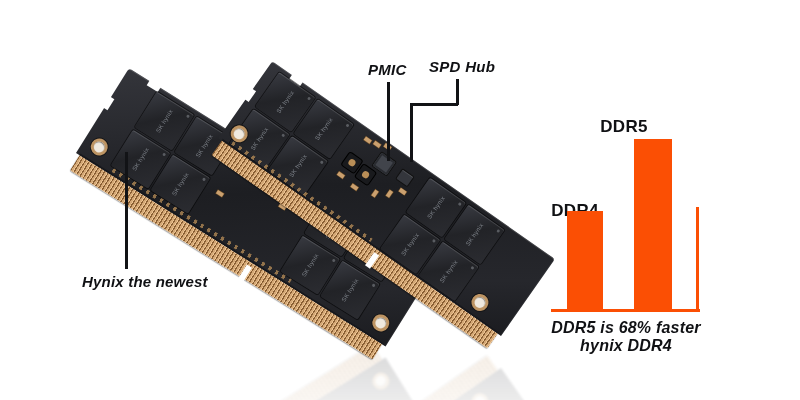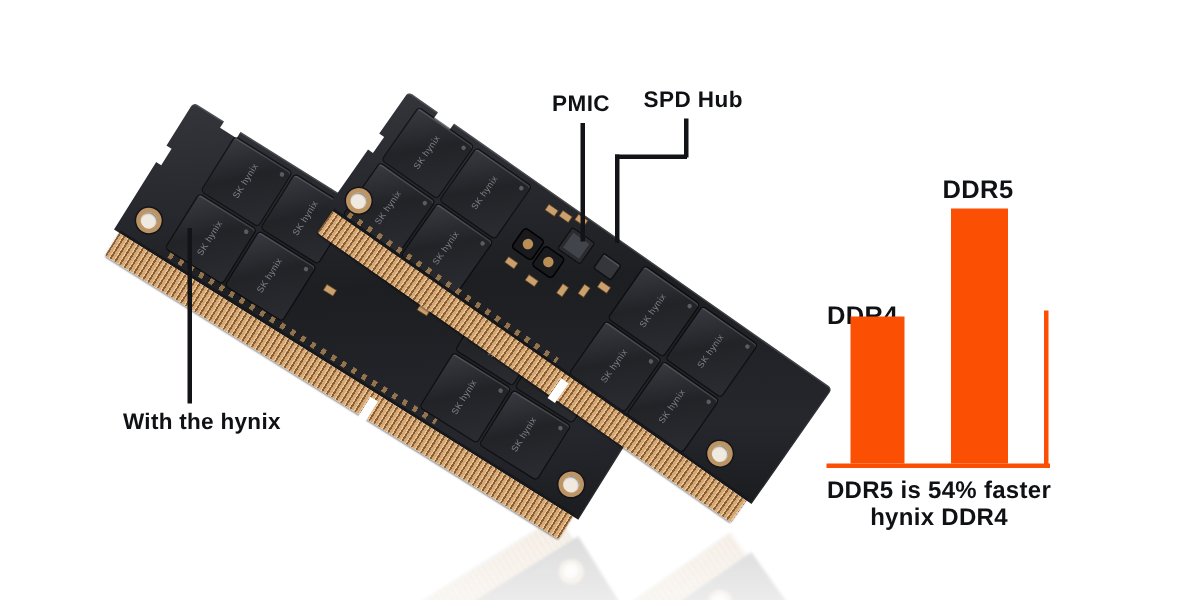--- a/index.html
+++ b/index.html
@@ -61,41 +61,41 @@
   .c7{left:58px;top:36px;width:4px;height:7px;} .c8{left:66px;top:28px;}
   
   .reflection{
     position:absolute;inset:0;z-index:0;opacity:.16;filter:blur(1.2px);
     transform:scaleY(-1);transform-origin:50% 352px;
     -webkit-mask-image:linear-gradient(to bottom,transparent 62%,rgba(0,0,0,1) 88%);
     mask-image:linear-gradient(to bottom,transparent 62%,rgba(0,0,0,1) 88%);
     pointer-events:none;
   }
   
-  .annot{position:absolute;z-index:5;font-weight:700;}
+  .annot{position:absolute;z-index:5;font-weight:700;font-style:italic;}
   .annot-line{position:absolute;background:#121316;z-index:4;}
   .lbl{font-size:15px;letter-spacing:.3px;white-space:nowrap;}
   .pmic-lbl{left:368px;top:61px;}
   .spd-lbl{left:429px;top:58px;}
   .pmic-line{left:387px;top:82px;width:2.5px;height:79px;}
   .spd-line-v1{left:456px;top:79px;width:2.5px;height:26px;}
   .spd-line-h{left:410px;top:103px;width:48px;height:2.5px;}
   .spd-line-v2{left:410px;top:103px;width:2.5px;height:59px;}
   .note-line{left:125px;top:152px;width:2.5px;height:117px;}
   .note-text{left:82px;top:270px;font-size:15px;line-height:23px;letter-spacing:.2px;white-space:nowrap;}
   
   .chart-el{position:absolute;z-index:5;}
   .bar{position:absolute;}
   .bar-ddr4{left:567px;top:211px;width:36px;height:98px;}
   .bar-ddr5{left:634px;top:139px;width:38px;height:170px;}
   .chart-baseline{left:551px;top:309px;width:149px;height:3px;}
   .chart-rightline{left:696px;top:207px;width:3px;height:105px;}
   .bar-lbl{position:absolute;z-index:5;font-weight:700;font-size:17px;letter-spacing:.3px;text-align:center;}
   .ddr4-lbl{left:544px;top:189px;width:62px;margin-top:12px;}
-  .ddr5-lbl{left:620px;top:117px;width:64px;}
+  .ddr5-lbl{left:592px;top:117px;width:64px;}
   .chart-caption{left:538px;top:319px;width:176px;text-align:center;font-weight:700;font-size:16px;line-height:17.5px;letter-spacing:.2px;}
 </style>
 </head>
 <body>
 
 <div class="canvas">
 
   <div class="reflection">
       <div class="scene">
 
@@ -232,27 +232,27 @@
   </div>
 
   <div class="annot lbl pmic-lbl">PMIC</div>
   <div class="annot lbl spd-lbl">SPD Hub</div>
   <div class="annot-line pmic-line"></div>
   <div class="annot-line spd-line-v1"></div>
   <div class="annot-line spd-line-h"></div>
   <div class="annot-line spd-line-v2"></div>
   <div class="annot-line note-line"></div>
   <div class="annot note-text">
-    <div>With the hynix</div>
+    <div>Hynix the newest</div>
   </div>
 
   <div class="bar-lbl ddr4-lbl">DDR4</div>
   <div class="bar-lbl ddr5-lbl">DDR5</div>
   <div class="chart-el bar bar-ddr4" style="background: rgb(251, 79, 4);"></div>
   <div class="chart-el bar bar-ddr5" style="background: rgb(251, 79, 4);"></div>
   <div class="chart-el chart-baseline" style="background: rgb(251, 79, 4);"></div>
   <div class="chart-el chart-rightline" style="background: rgb(251, 79, 4);"></div>
   <div class="annot chart-caption">
-    <div>DDR5 is 54% faster</div>
+    <div>DDR5 is 68% faster</div>
     <div>hynix DDR4</div>
   </div>
 
 </div>
 
 </body></html>

